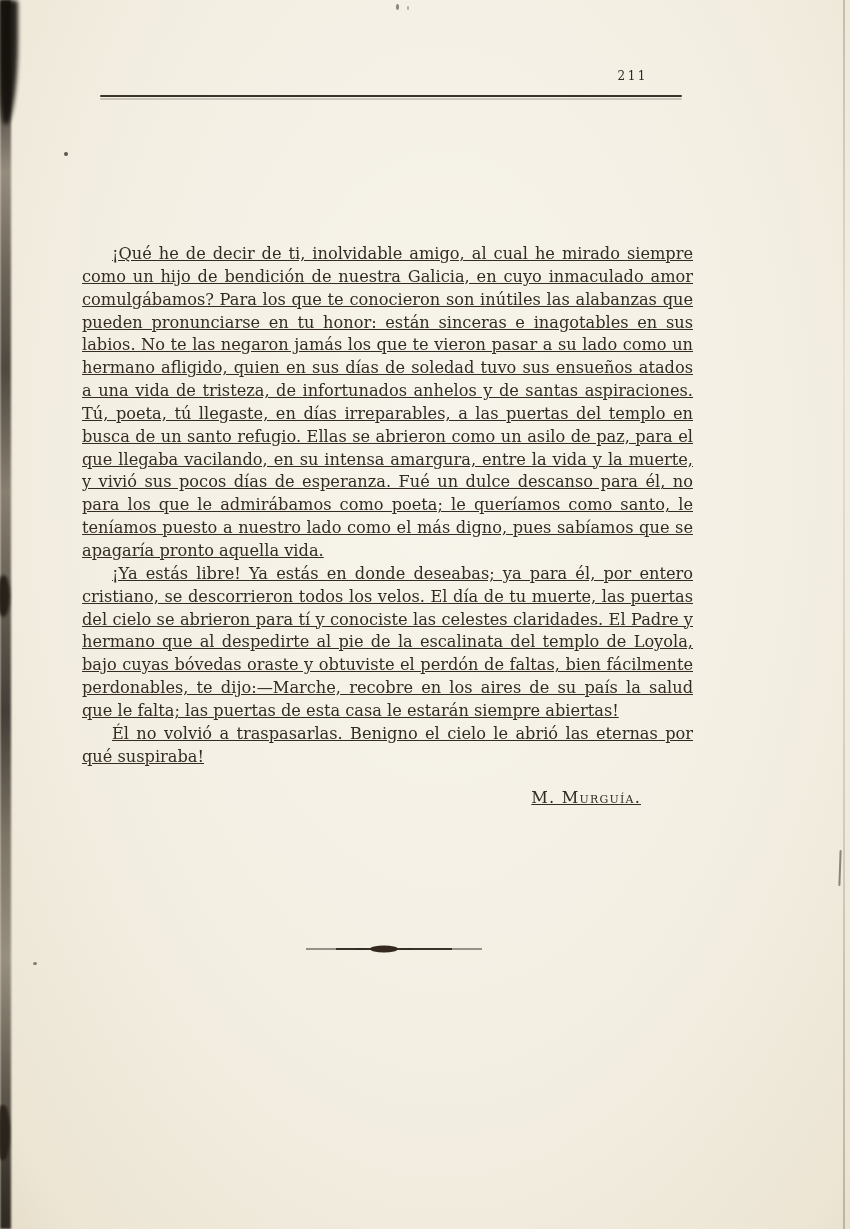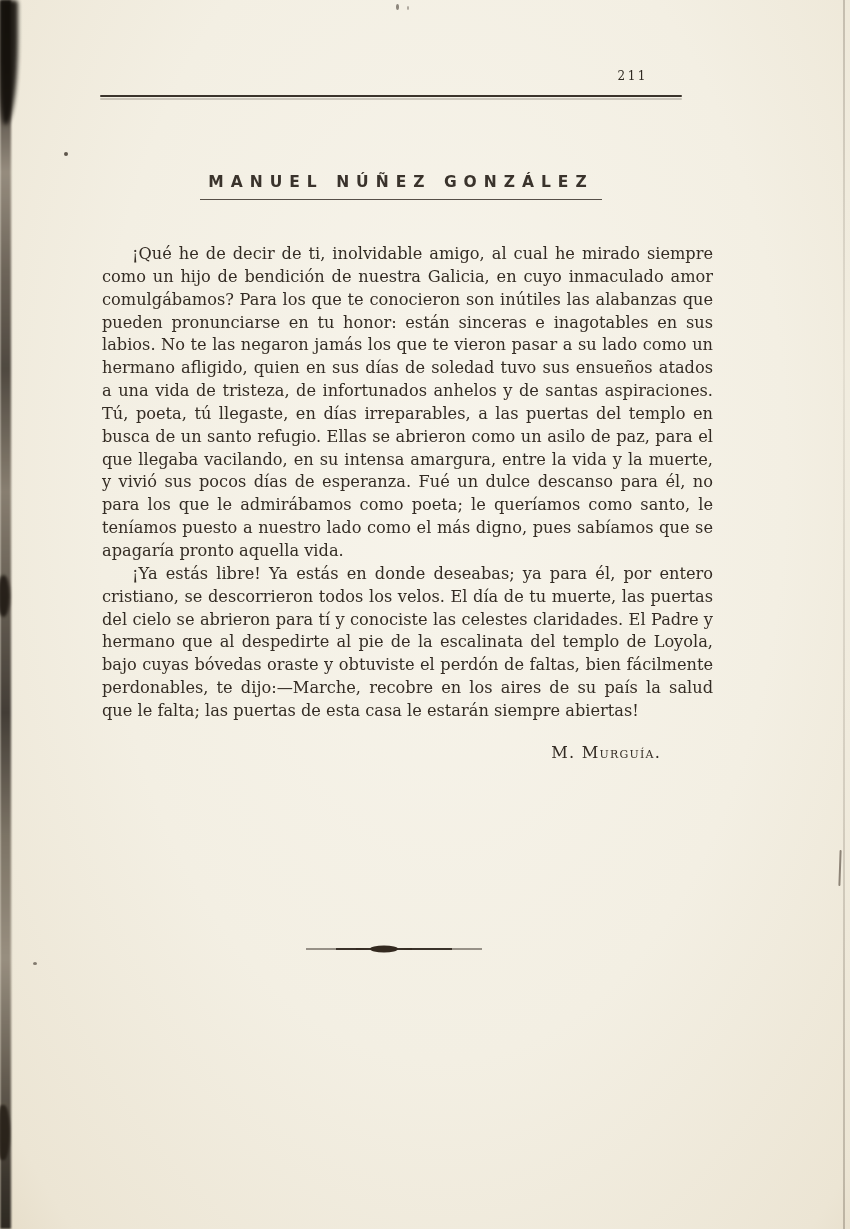--- a/index.html
+++ b/index.html
@@ -104,25 +104,26 @@
     font-weight: bold;
     font-size: 15.5px;
     letter-spacing: 7px;
     color: #3a332c;
     border-bottom: 1.5px solid rgba(58,51,43,0.85);
     padding: 0 8px 8px 8px;
   }
 
   
   .article-body {
-    position: absolute; top: 243px; left: 102px; width: 611px;
+    position: absolute; top: 243px; left: 82px; width: 611px;
     font-size: 16.2px;
     line-height: 22.85px;
     color: #342c24;
     text-align: justify;
+    text-decoration: underline;
   }
   .article-body p {
     margin: 0;
     text-indent: 30px;
   }
   .signature-row {
     margin-top: 19px;
     text-align: right;
     padding-right: 52px;
     font-variant: small-caps;
@@ -149,27 +150,25 @@
   <div class="speck speck-a"></div>
   <div class="speck speck-b"></div>
   <div class="speck speck-c"></div>
   <div class="speck speck-d"></div>
 
   <header class="running-header">
     <span class="page-number">211</span>
   </header>
   <div class="header-rule"></div>
 
-  <div class="article-title-wrap">
-    <h1 class="article-title" style="margin:0;">MANUEL NÚÑEZ GONZÁLEZ</h1>
-  </div>
 
   <main class="article-body">
     <p>¡Qué he de decir de ti, inolvidable amigo, al cual he mirado siempre como un hijo de bendición de nuestra Galicia, en cuyo inmaculado amor comulgábamos? Para los que te conocieron son inútiles las alabanzas que pueden pronunciarse en tu honor: están sinceras e inagotables en sus labios. No te las negaron jamás los que te vieron pasar a su lado como un hermano afligido, quien en sus días de soledad tuvo sus ensueños atados a una vida de tristeza, de infortunados anhelos y de santas aspiraciones. Tú, poeta, tú llegaste, en días irreparables, a las puertas del templo en busca de un santo refugio. Ellas se abrieron como un asilo de paz, para el que llegaba vacilando, en su intensa amargura, entre la vida y la muerte, y vivió sus pocos días de esperanza. Fué un dulce descanso para él, no para los que le admirábamos como poeta; le queríamos como santo, le teníamos puesto a nuestro lado como el más digno, pues sabíamos que se apagaría pronto aquella vida.</p>
     <p>¡Ya estás libre! Ya estás en donde deseabas; ya para él, por entero cristiano, se descorrieron todos los velos. El día de tu muerte, las puertas del cielo se abrieron para tí y conociste las celestes claridades. El Padre y hermano que al despedirte al pie de la escalinata del templo de Loyola, bajo cuyas bóvedas oraste y obtuviste el perdón de faltas, bien fácilmente perdonables, te dijo:—Marche, recobre en los aires de su país la salud que le falta; las puertas de esta casa le estarán siempre abiertas!</p>
+    <p>Él no volvió a traspasarlas. Benigno el cielo le abrió las eternas por qué suspiraba!</p>
     <div class="signature-row">M. Murguía.</div>
   </main>
 
   <div class="end-ornament">
     <svg width="176" height="14" viewBox="0 0 176 14">
       <line x1="0" y1="7" x2="176" y2="7" stroke="#3a322a" stroke-width="1"></line>
       <line x1="30" y1="7" x2="146" y2="7" stroke="#3a322a" stroke-width="1.8"></line>
       <ellipse cx="78" cy="7" rx="14" ry="3.4" fill="#33291f"></ellipse>
       <path d="M64 7 L50 6.2 L50 7.8 Z" fill="#33291f"></path>
       <path d="M92 7 L106 6.2 L106 7.8 Z" fill="#33291f"></path>

